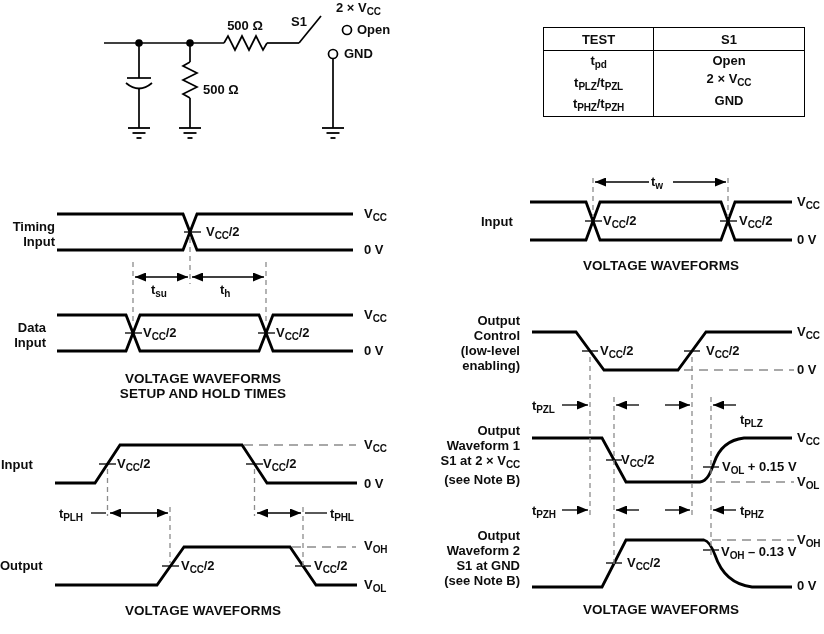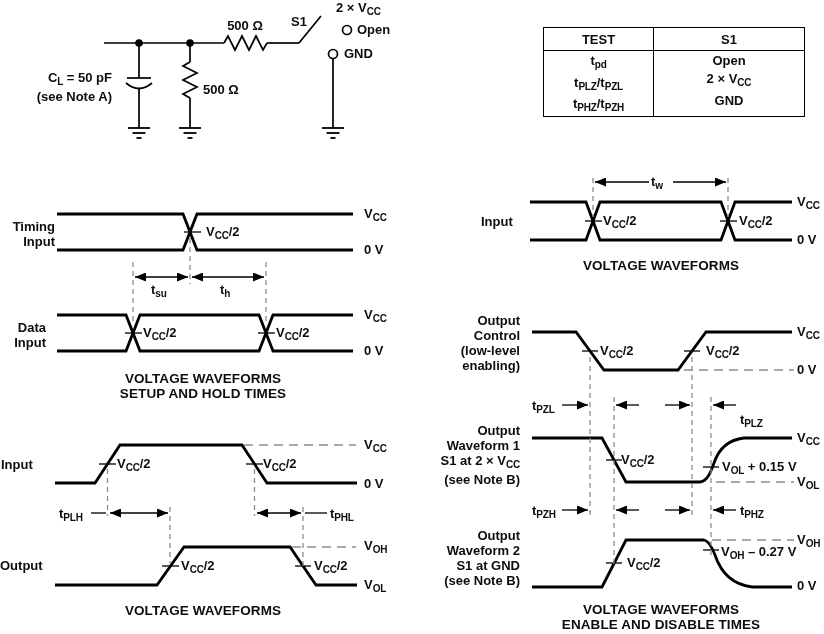--- a/index.html
+++ b/index.html
@@ -144,24 +144,20 @@
     <line class="dim" x1="616" y1="405" x2="639" y2="405" marker-start="url(#ah)"></line>
     <line class="dim" x1="665" y1="405" x2="690" y2="405" marker-end="url(#ah)"></line>
     <line class="dim" x1="713" y1="405" x2="736" y2="405" marker-start="url(#ah)"></line>
     <line class="dim" x1="562" y1="510" x2="588" y2="510" marker-end="url(#ah)"></line>
     <line class="dim" x1="616" y1="510" x2="639" y2="510" marker-start="url(#ah)"></line>
     <line class="dim" x1="665" y1="510" x2="690" y2="510" marker-end="url(#ah)"></line>
     <line class="dim" x1="713" y1="510" x2="736" y2="510" marker-start="url(#ah)"></line>
   </g>
 </svg>
 
-<div class="lbl rt" style="left:26px;top:70px;width:86px">
-  <div><span>C</span><span class="sb">L</span><span> = 50 pF</span></div>
-  <div>(see Note A)</div>
-</div>
 <div class="lbl" style="left:203px;top:82px">500 Ω</div>
 <div class="lbl ctr" style="left:222px;top:18px;width:46px">500 Ω</div>
 <div class="lbl" style="left:291px;top:14px">S1</div>
 <div class="lbl" style="left:336px;top:0px"><span>2 × V</span><span class="sb">CC</span></div>
 <div class="lbl" style="left:357px;top:22px">Open</div>
 <div class="lbl" style="left:344px;top:46px">GND</div>
 
 <table id="s1table">
   <tbody>
         <tr>
@@ -255,21 +251,20 @@
 <div class="lbl" style="left:797px;top:474px"><span>V</span><span class="sb">OL</span></div>
 <div class="lbl" style="left:532px;top:503px"><span>t</span><span class="sb">PZH</span></div>
 <div class="lbl" style="left:740px;top:503px"><span>t</span><span class="sb">PHZ</span></div>
 <div class="lbl rt" style="left:438px;top:528px;width:82px">
   <div>Output</div>
   <div>Waveform 2</div>
   <div>S1 at GND</div>
   <div>(see Note B)</div>
 </div>
 <div class="lbl" style="left:627px;top:555px"><span>V</span><span class="sb">CC</span><span>/2</span></div>
-<div class="lbl" style="left:721px;top:544px"><span>V</span><span class="sb">OH</span><span> – 0.27 V</span></div>
+<div class="lbl" style="left:721px;top:544px"><span>V</span><span class="sb">OH</span><span> – 0.13 V</span></div>
 <div class="lbl" style="left:797px;top:532px"><span>V</span><span class="sb">OH</span></div>
 <div class="lbl" style="left:797px;top:578px">0 V</div>
 <div class="lbl ctr cap" style="left:521px;top:602px;width:280px">
   <div>VOLTAGE WAVEFORMS</div>
-  <div>ENABLE AND DISABLE TIMES</div>
 </div>
 
 </div>
 
 </body></html>

